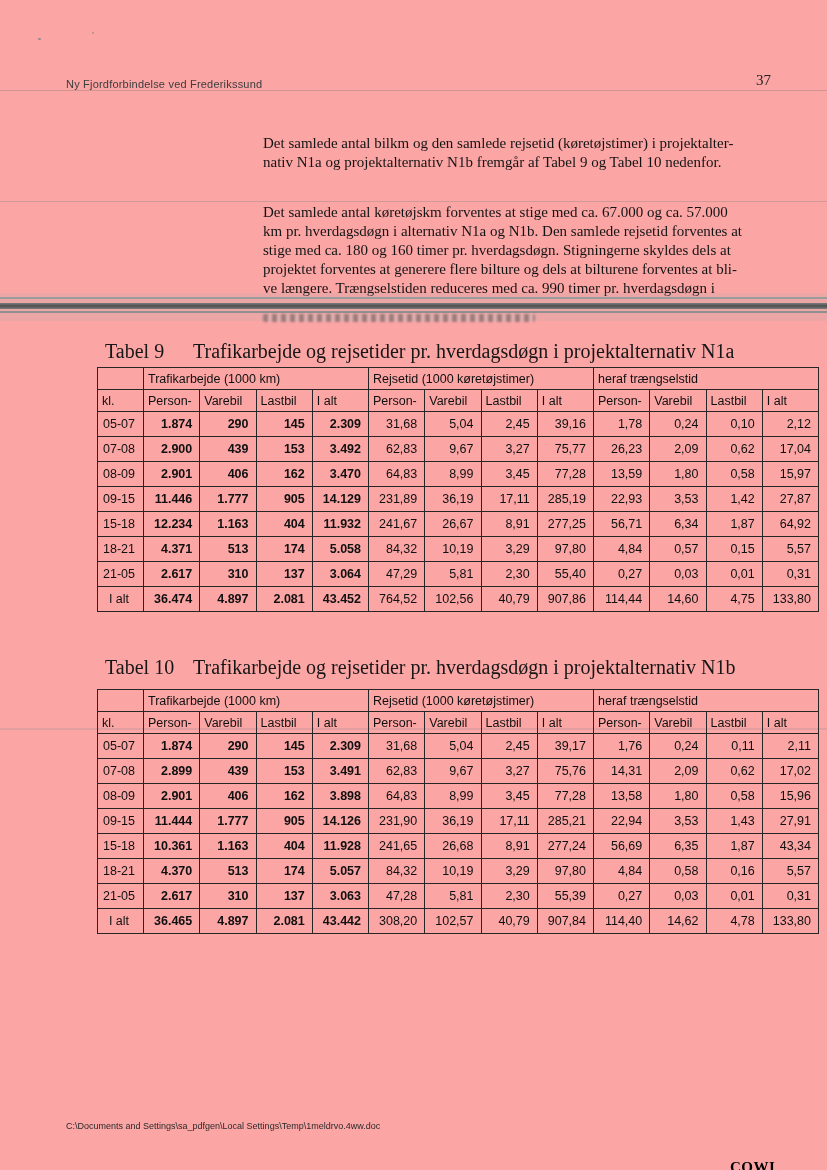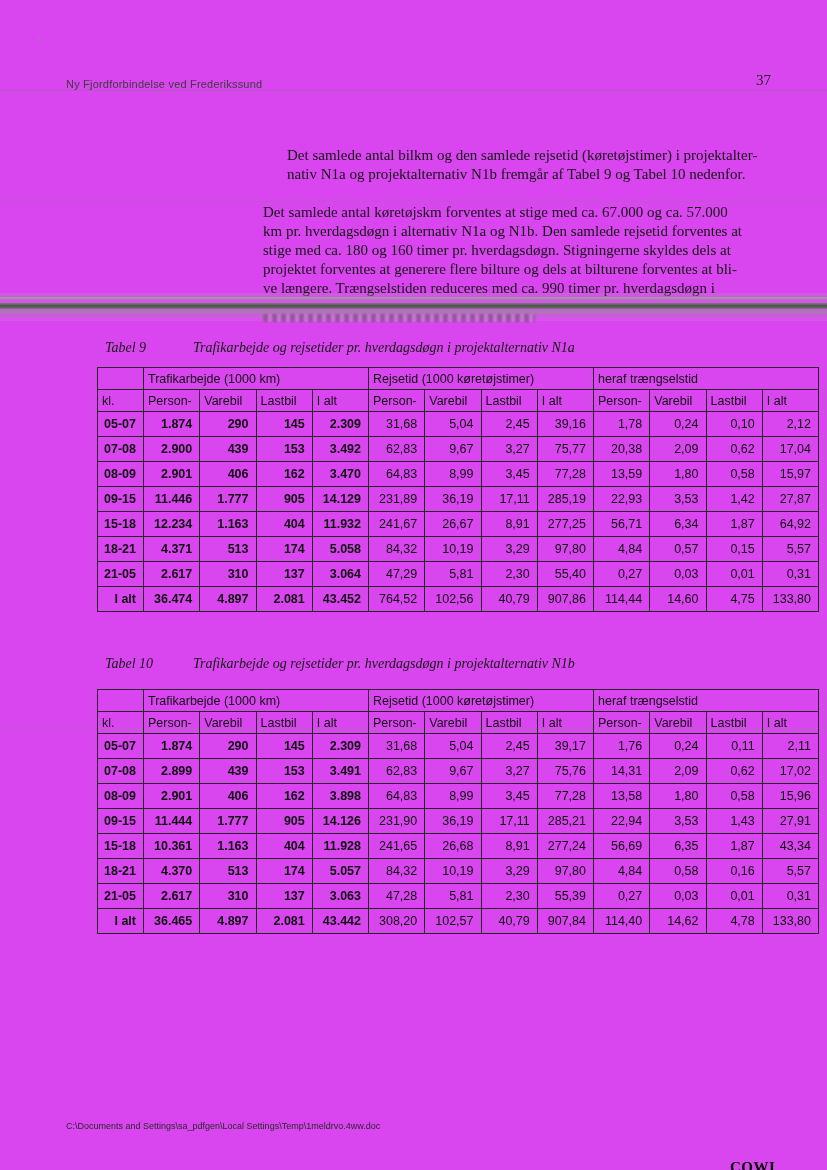--- a/index.html
+++ b/index.html
@@ -1,67 +1,67 @@
 <!DOCTYPE html>
 <html lang="da"><head>
 <meta charset="utf-8">
 <style>
   * { margin:0; padding:0; box-sizing:border-box; }
   html,body { background:#e8e8e6; }
   .page {
     position:relative; width:827px; height:1170px; margin:0 auto;
-    background:#d946ef; overflow:hidden;
+    background:#fca5a5; overflow:hidden;
     font-family:"Liberation Serif", serif; color:#1b1b1b;
   }
 
   
   .speck { position:absolute; background:#8a8a8a; border-radius:50%; }
   .speck.s1 { left:38px; top:38px; width:3px; height:2px; }
   .speck.s2 { left:92px; top:32px; width:2px; height:2px; opacity:.7; }
 
   
   .header-title { position:absolute; left:66px; top:78px; font-family:"Liberation Sans", sans-serif; font-size:11px; color:#3c3c3c; letter-spacing:.2px; }
   .header-page  { position:absolute; left:756px; top:72px; font-size:15px; color:#222; }
   .header-rule  { position:absolute; left:0; top:90px; width:827px; height:1px; background:rgba(120,120,120,.35); }
 
   
   .para { position:absolute; left:263px; width:534px; font-size:15px; line-height:19px; white-space:pre-line; color:#141414; }
-  .para1 { top:146px;margin-left:24px; }
+  .para1 { top:134px; }
   .para2 { top:203px; }
 
   
   .streak-bg { position:absolute; left:0; top:293px; width:827px; height:28px; background:rgba(170,170,170,.18); }
   .band { position:absolute; left:0; width:827px; }
   .band-a { top:297px; height:2px; background:#9b9b9b; }
   .band-b { top:303px; height:6px; background:linear-gradient(to bottom,#7c7c7c,#4f4f4f 50%,#7c7c7c); }
   .band-c { top:311px; height:2px; background:#8f8f8f; }
   .smudge { position:absolute; left:263px; top:314px; width:272px; height:8px; border-radius:2px;
             background:repeating-linear-gradient(90deg, rgba(90,90,90,.55) 0 5px, rgba(200,200,200,.25) 5px 9px);
             filter:blur(1px); }
   .faint-line-1 { position:absolute; left:0; top:201px; width:827px; height:1px; background:rgba(130,130,130,.35); }
   .faint-line-2 { position:absolute; left:0; top:728px; width:827px; height:2px; background:rgba(140,140,140,.22); }
 
   
-  .caption { position:absolute; left:105px; font-style:italic; font-size:14px; color:#161616; display:flex; }
+  .caption { position:absolute; left:105px; font-size:20px; color:#161616; display:flex; }
   .caption .cap-label { width:88px; flex:0 0 88px; }
   .cap9  { top:340px; }
   .cap10 { top:656px; }
 
   
   .tbl { position:absolute; left:97px; width:722px; border-collapse:collapse; table-layout:fixed;
          font-family:"Liberation Sans", sans-serif; font-size:12.5px; color:#101010; }
   .tbl9  { top:367px; }
   .tbl10 { top:689px; }
   .tbl col.col-kl { width:46px; }
   .tbl th, .tbl td { border:1px solid #262626; overflow:hidden; white-space:nowrap; }
   .tbl thead th { font-weight:400; text-align:left; padding:2px 4px; height:22px; }
   .tbl tbody td { height:25px; padding:2px 7px 2px 4px; }
   .tbl td.num { text-align:right; }
   .tbl td.bold { font-weight:700; }
-  .tbl td.rowhead { font-weight:700; text-align:right; }
+  .tbl td.rowhead { font-weight:400; text-align:center; }
 
   
   .footer-path { position:absolute; left:66px; top:1121px; font-family:"Liberation Sans", sans-serif; font-size:9px; color:#2a2a2a; }
   .footer-logo { position:absolute; left:730px; top:1111px; font-family:"Liberation Serif", serif; font-weight:700; font-size:15px; letter-spacing:.5px; color:#000;margin-top:48px; }
 </style>
 </head>
 <body>
 
 <div class="page">
 
@@ -149,21 +149,21 @@
         <tr>
           <td class="rowhead">07-08</td>
           <td class="num bold">2.900</td>
           <td class="num bold">439</td>
           <td class="num bold">153</td>
           <td class="num bold">3.492</td>
           <td class="num">62,83</td>
           <td class="num">9,67</td>
           <td class="num">3,27</td>
           <td class="num">75,77</td>
-          <td class="num">20,38</td>
+          <td class="num">26,23</td>
           <td class="num">2,09</td>
           <td class="num">0,62</td>
           <td class="num">17,04</td>
         </tr>
         <tr>
           <td class="rowhead">08-09</td>
           <td class="num bold">2.901</td>
           <td class="num bold">406</td>
           <td class="num bold">162</td>
           <td class="num bold">3.470</td>

